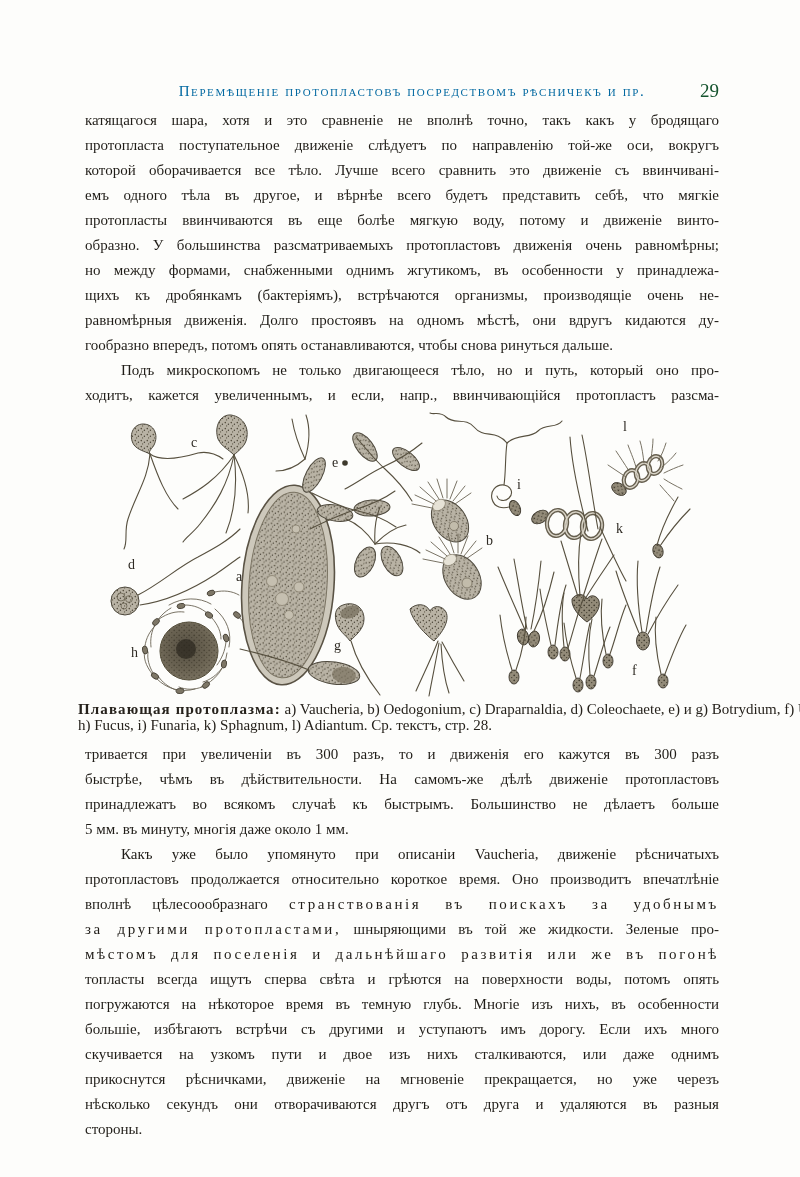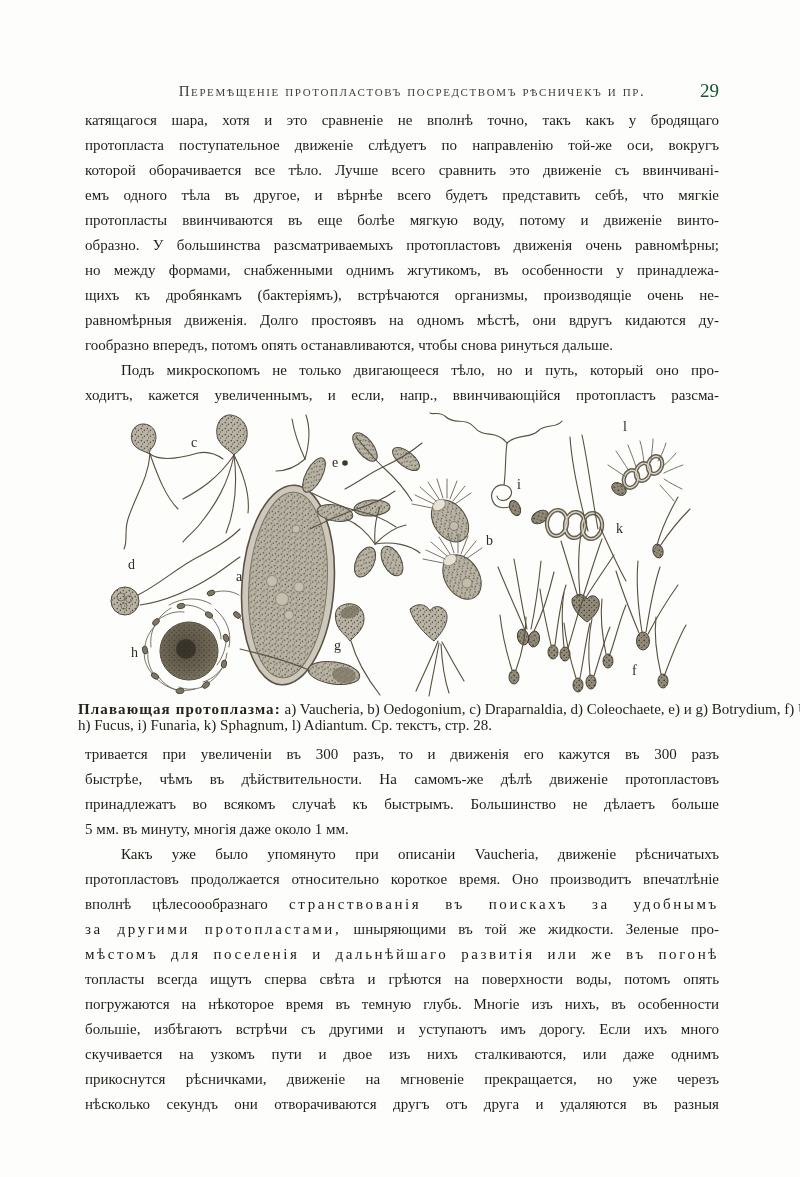--- a/index.html
+++ b/index.html
@@ -5,21 +5,21 @@
   html,body{margin:0;padding:0;background:#e8e8e8;}
   .page{
     position:relative;width:800px;height:1177px;margin:0 auto;
     background:#fdfdfb;color:#1c1a16;
     font-family:"Liberation Serif", serif;overflow:hidden;
   }
   
   .running-head{position:absolute;top:80px;left:85px;width:634px;height:24px;}
   .rh-title{
     position:absolute;left:0;right:0;text-align:center;top:3px;
-    font-variant:small-caps;font-size:15px;letter-spacing:1.6px;color:#404040;
+    font-variant:small-caps;font-size:15px;letter-spacing:1.6px;color:#0369a1;
     transform:translateX(10px);
   }
   .rh-num{position:absolute;right:0;top:0;font-size:19px;color:#14532d;}
   
   .block{position:absolute;left:85px;width:634px;font-size:15px;line-height:25px;color:#201d18;}
   .ln{text-align:justify;text-align-last:justify;height:25px;overflow:hidden;}
   .ln.end{text-align-last:left;}
   .ln.ind{text-indent:36px;}
   .sp{letter-spacing:2.6px;}
   #block1{top:108px;}
@@ -331,15 +331,16 @@
     <div class="ln">протопластовъ продолжается относительно короткое время. Оно производитъ впечатлѣніе</div>
     <div class="ln"><span>вполнѣ цѣлесоообразнаго </span><span class="sp">странствованія въ поискахъ за удобнымъ</span></div>
     <div class="ln"><span class="sp">за другими протопластами,</span><span> шныряющими въ той же жидкости. Зеленые про-</span></div>
     <div class="ln"><span class="sp">мѣстомъ для поселенія и дальнѣйшаго развитія или же въ погонѣ</span></div>
     <div class="ln">топласты всегда ищутъ сперва свѣта и грѣются на поверхности воды, потомъ опять</div>
     <div class="ln">погружаются на нѣкоторое время въ темную глубь. Многіе изъ нихъ, въ особенности</div>
     <div class="ln">большіе, избѣгаютъ встрѣчи съ другими и уступаютъ имъ дорогу. Если ихъ много</div>
     <div class="ln">скучивается на узкомъ пути и двое изъ нихъ сталкиваются, или даже однимъ</div>
     <div class="ln">прикоснутся рѣсничками, движеніе на мгновеніе прекращается, но уже черезъ</div>
     <div class="ln">нѣсколько секундъ они отворачиваются другъ отъ друга и удаляются въ разныя</div>
+    <div class="ln end">стороны.</div>
   </div>
 
 </div>
 
 </body></html>

